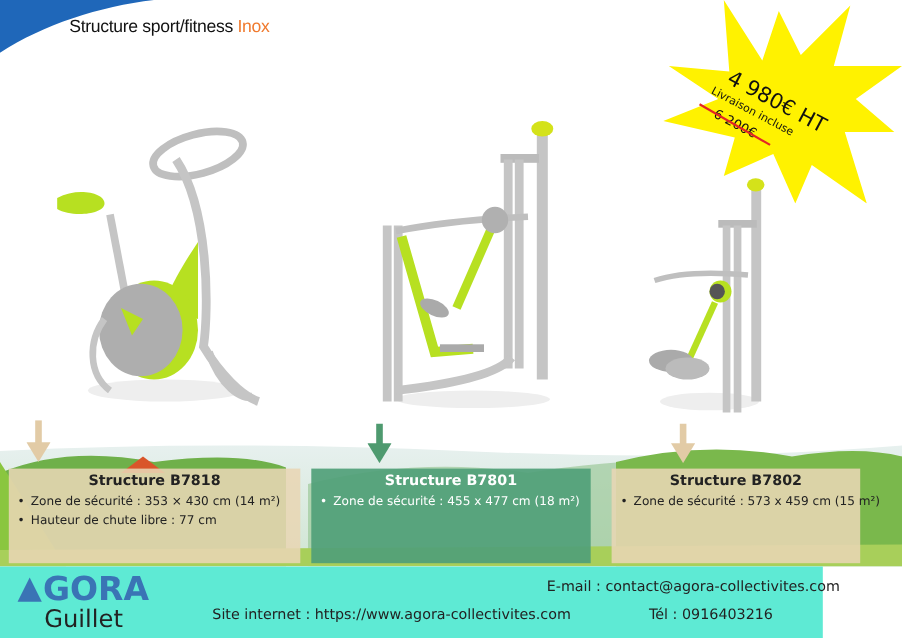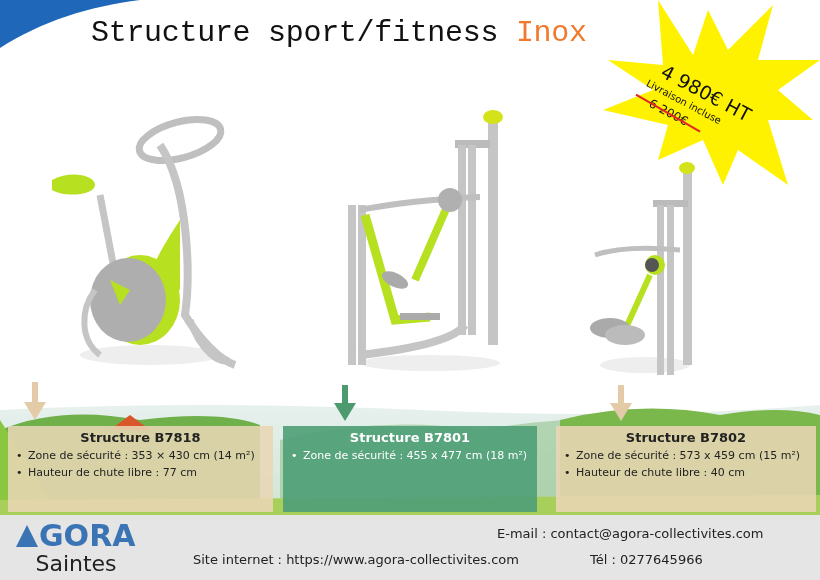--- a/index.html
+++ b/index.html
@@ -1,21 +1,21 @@
 <!DOCTYPE html>
 <html><head>
 <meta charset="utf-8">
 <style>
   * { box-sizing: border-box; margin: 0; padding: 0; }
   html, body { width: 820px; height: 580px; overflow: hidden; background: #ffffff; }
   body { position: relative; font-family: "DejaVu Sans", sans-serif; color: #1a1a1a; }
 
   .corner-swoosh { position: absolute; left: 0; top: 0; width: 180px; height: 50px; }
 
-  .title { position: absolute; left: 63px; top: 16px; font-family: Liberation Mono, monospace; font-size: 30px; font-weight: normal; color: #111; letter-spacing: -0.3px; margin-left: 28px; }
+  .title { position: absolute; left: 63px; top: 16px; font-family: Liberation Sans, sans-serif; font-size: 16px; font-weight: normal; color: #111; letter-spacing: -0.3px; }
   .title .accent { color: #f07a2e; }
 
   .starburst { position: absolute; left: 598px; top: 0px; width: 222px; height: 185px; }
   .price-block { position: absolute; left: 668px; top: 60px; transform: rotate(28deg); transform-origin: left top; }
   .price-main { font-size: 19px; color: #111; white-space: nowrap; }
   .price-sub { font-size: 10px; color: #111; white-space: nowrap; margin-left: -8px; margin-top: 2px; }
   .price-old { font-size: 12px; color: #111; white-space: nowrap; margin-left: 4px; position: relative; display: inline-block; }
   .price-old::after { content: ""; position: absolute; left: -16px; right: -16px; top: 50%; height: 2px; background: #e32525; transform: rotate(2deg); }
 
   .product { position: absolute; }
@@ -27,21 +27,21 @@
   .arrow { position: absolute; }
 
   .info-card { position: absolute; top: 426px; height: 86px; padding: 4px 8px; }
   .info-card.tan { background: rgba(232, 214, 180, 0.88); color: #222; }
   .info-card.green { background: rgba(80, 160, 120, 0.92); color: #fff; }
   .info-card h3 { font-size: 13px; font-weight: bold; text-align: center; margin-bottom: 2px; }
   .info-card ul { list-style: none; }
   .info-card li { font-size: 11px; line-height: 17px; padding-left: 12px; position: relative; white-space: nowrap; }
   .info-card li::before { content: "•"; position: absolute; left: 0; }
 
-  .footer { position: absolute; left: 0; top: 515px; width: 820px; height: 65px; background: #e5e5e5; }
+  .footer { position: absolute; left: 0; top: 515px; width: 748px; height: 65px; background: #5eead4; }
   .logo { position: absolute; left: 16px; top: 6px; width: 140px; }
   .logo-top { font-family: "DejaVu Sans", sans-serif; font-weight: bold; font-size: 30px; color: #3a74b5; letter-spacing: 0px; line-height: 30px; display: flex; align-items: flex-end; }
   .logo-tri { width: 0; height: 0; border-left: 11px solid transparent; border-right: 11px solid transparent; border-bottom: 22px solid #3a74b5; margin-right: 1px; margin-bottom: 4px; }
   .logo-bottom { font-size: 22px; color: #222; text-align: center; width: 100px; margin-left: 10px; line-height: 26px; }
   .footer-line { position: absolute; font-size: 13px; color: #222; white-space: nowrap; }
 </style>
 </head>
 <body>
 
 <svg class="corner-swoosh" viewBox="0 0 180 50">
@@ -150,32 +150,31 @@
     <li>Zone de sécurité : 353 × 430 cm (14 m²)</li>
     <li>Hauteur de chute libre : 77 cm</li>
   </ul>
 </div>
 <div class="info-card green" style="left:283px; width:254px;">
   <h3>Structure B7801</h3>
   <ul>
     <li>Zone de sécurité : 455 x 477 cm (18 m²)</li>
   </ul>
 </div>
-<div class="info-card tan" style="left:556px; width:260px;">
+<div class="info-card tan" style="left:556px; width:226px;">
   <h3>Structure B7802</h3>
   <ul>
     <li>Zone de sécurité : 573 x 459 cm (15 m²)</li>
-    <li>Hauteur de chute libre : 40 cm</li>
   </ul>
 </div>
 
 <div class="footer">
   <div class="logo">
     <div class="logo-top">
         <span class="logo-tri"></span>
         <span>GORA</span>
       </div>
-    <div class="logo-bottom">Saintes</div>
+    <div class="logo-bottom">Guillet</div>
   </div>
   <div class="footer-line" style="left:193px; top:37px;">Site internet : https://www.agora-collectivites.com</div>
   <div class="footer-line" style="left:497px; top:11px;">E-mail : contact@agora-collectivites.com</div>
-  <div class="footer-line" style="left:590px; top:37px;">Tél : 0277645966</div>
+  <div class="footer-line" style="left:590px; top:37px;">Tél : 0916403216</div>
 </div>
 
 </body></html>

